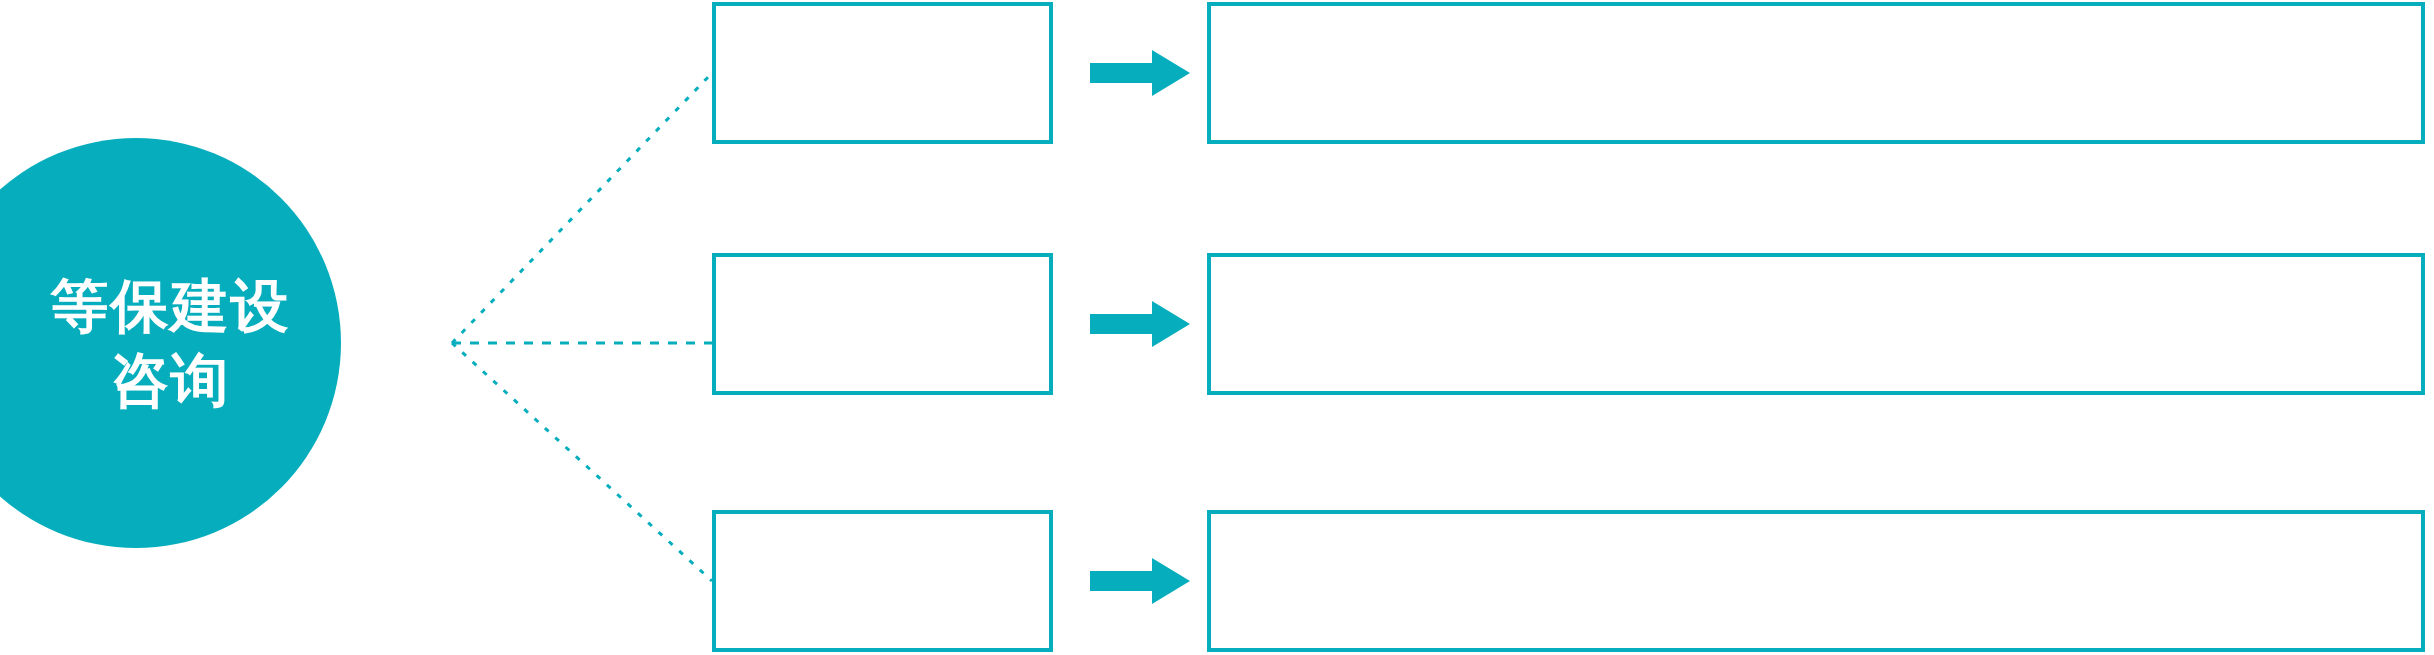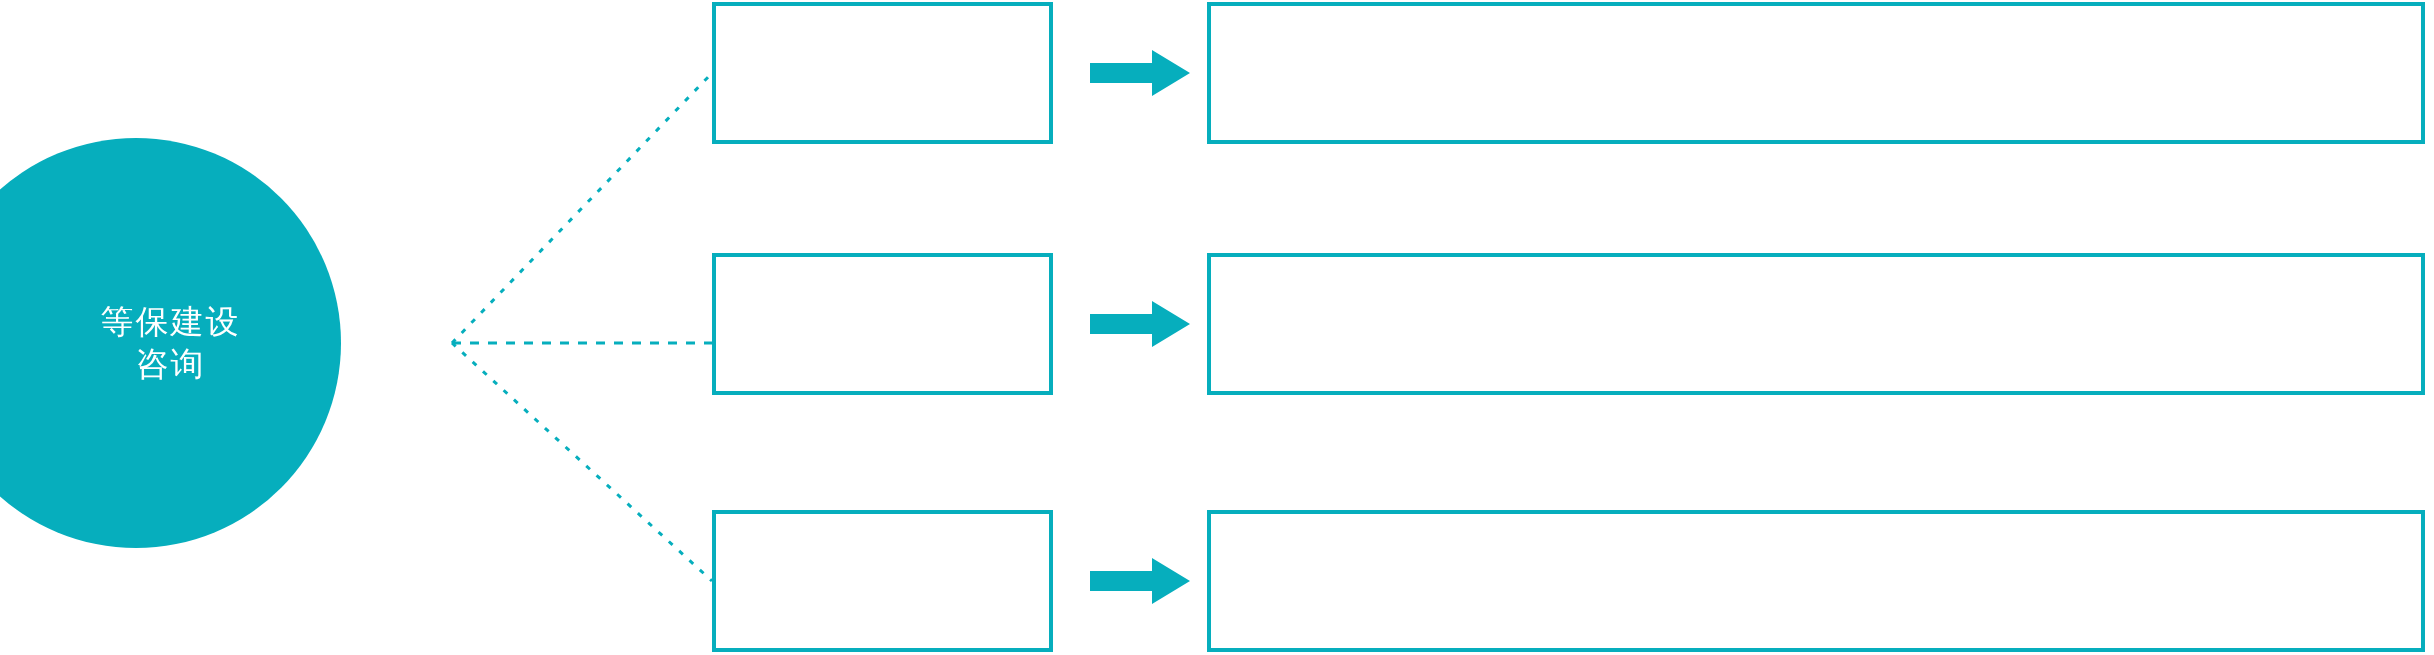--- a/index.html
+++ b/index.html
@@ -29,24 +29,24 @@
     background: #06AEBD;
     display: flex;
     flex-direction: column;
     align-items: center;
     justify-content: center;
     box-sizing: border-box;
     padding-left: 69px;
   }
   .hub-line {
     color: #ffffff;
-    font-size: 33px;
+    font-size: 58px;
     line-height: 1.28;
     letter-spacing: 2px;
-    font-weight: 400;
+    font-weight: 700;
     text-align: center;
     white-space: nowrap;
   }
 
   
   .connectors {
     position: absolute;
     left: 0;
     top: 0;
     width: 2434px;

